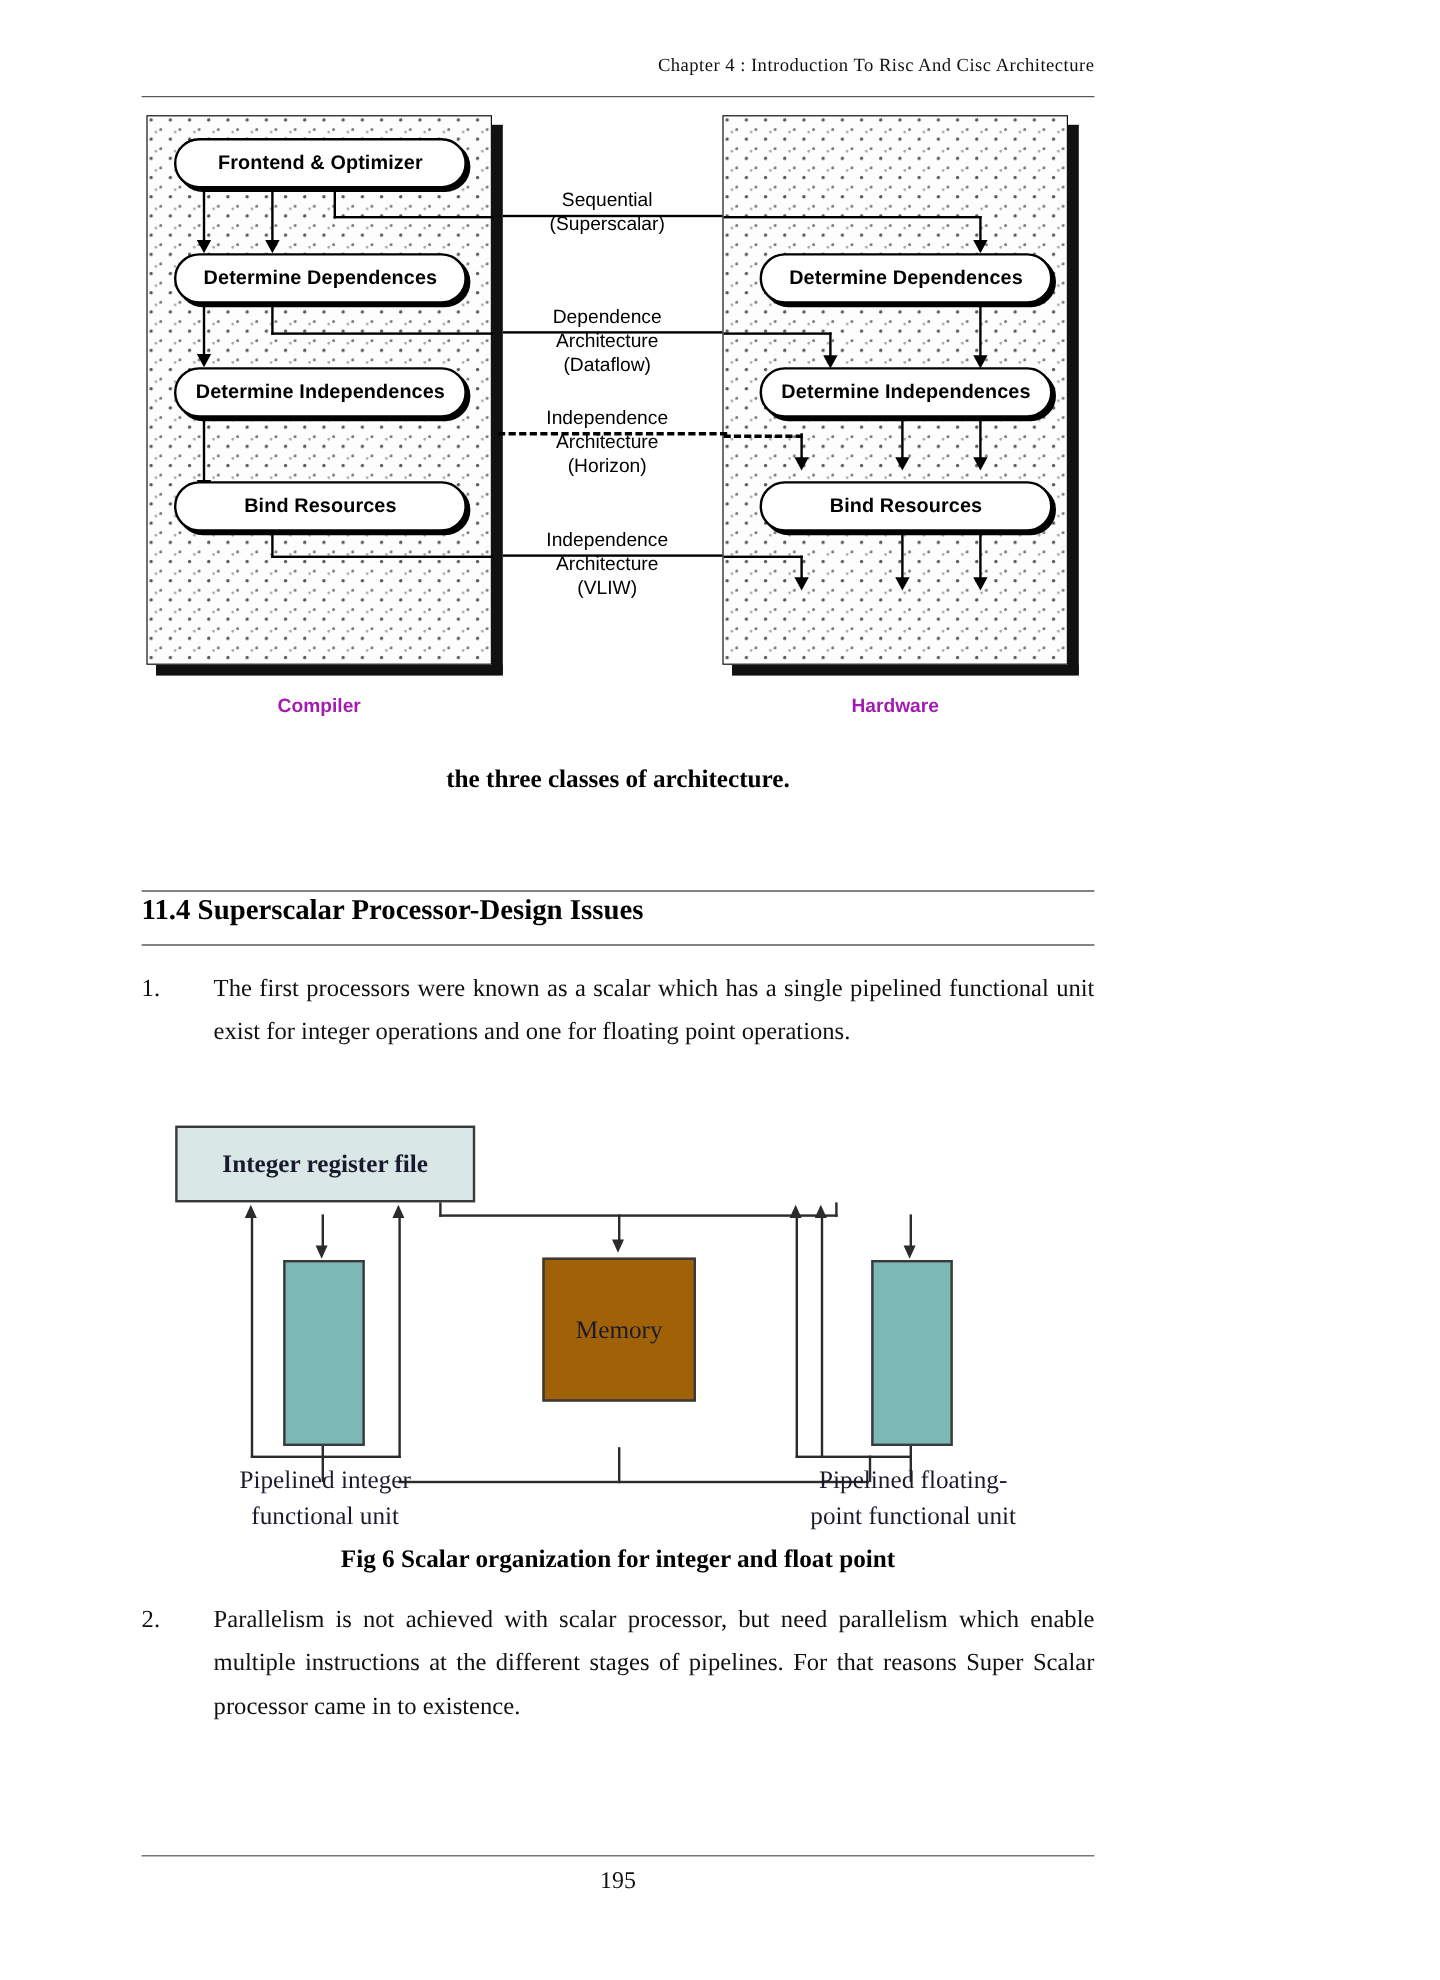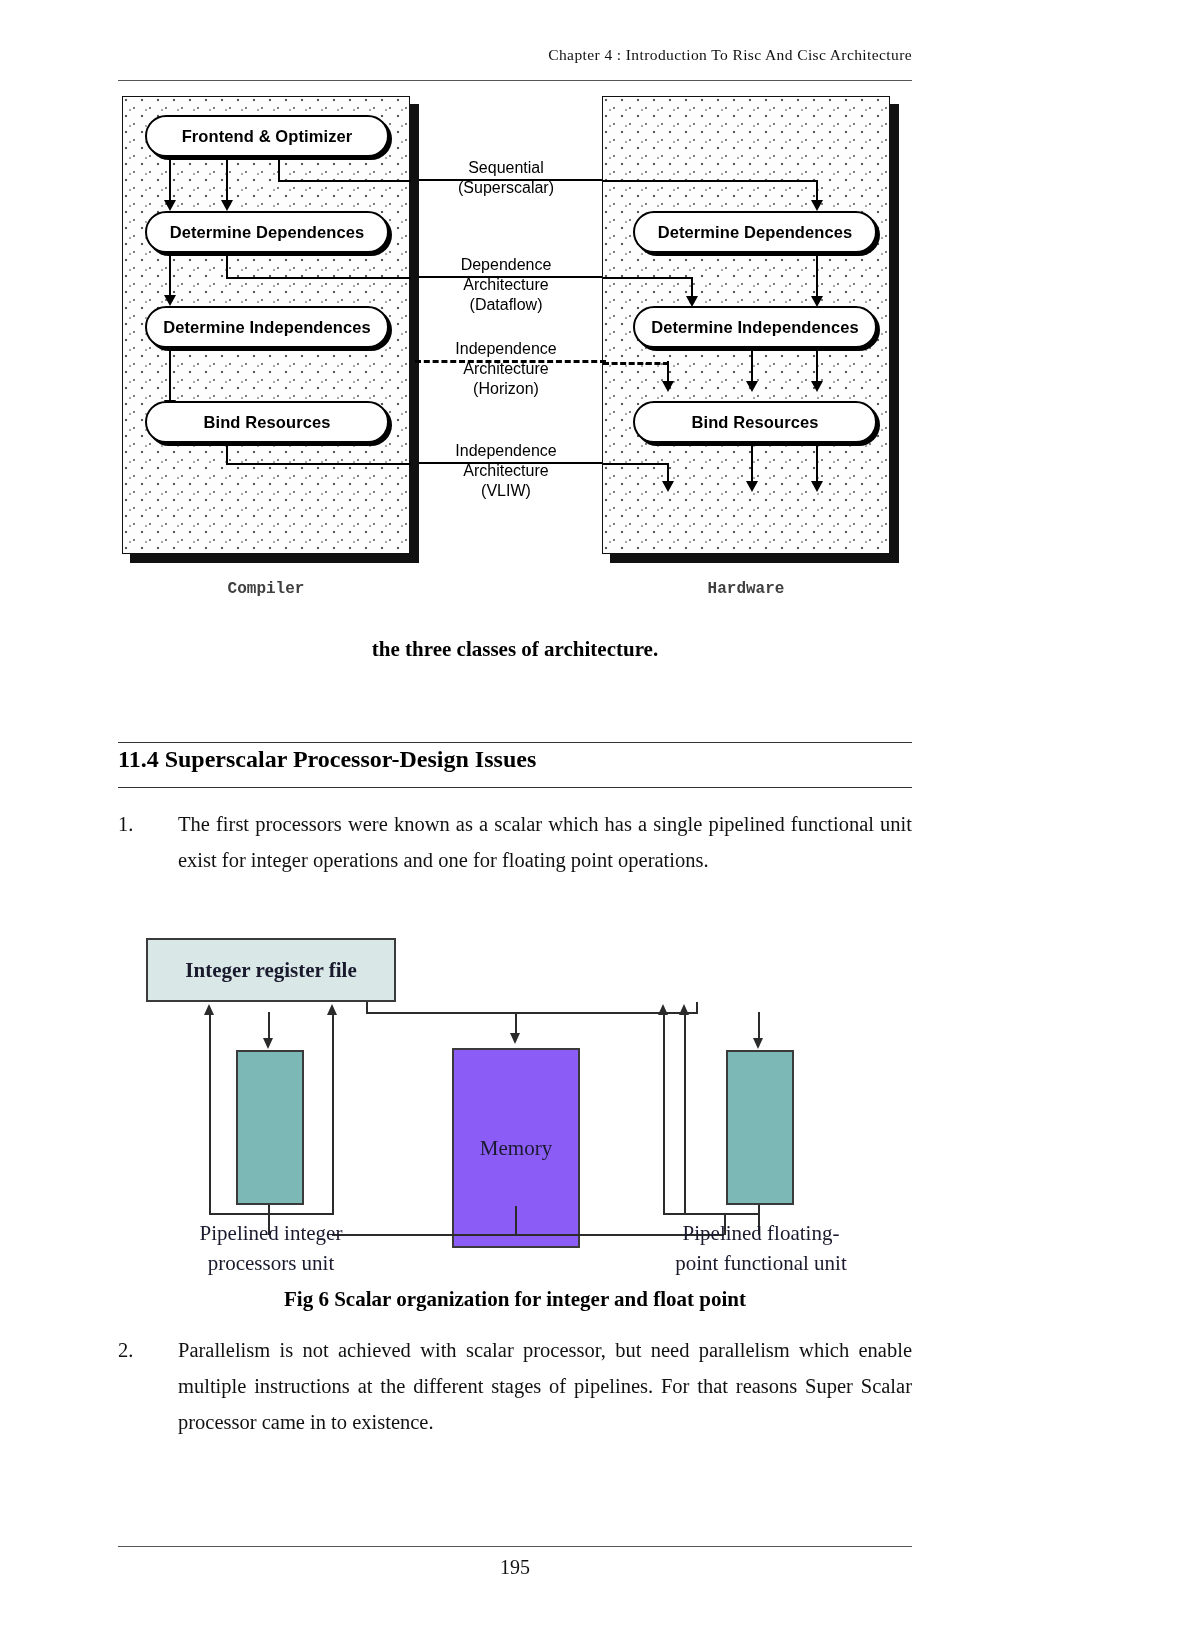--- a/index.html
+++ b/index.html
@@ -114,24 +114,24 @@
     height: 1.8px;
     background: #000;
   }
   .dashline {
     position: absolute;
     height: 0;
     border-top: 3.2px dashed #000;
   }
   .panel-caption {
     position: absolute;
-    font-family: Liberation Mono, monospace;
+    font-family: Liberation Sans, sans-serif;
     font-weight: bold;
     font-size: 16px;
-    color: #404040;
+    color: #a21caf;
     text-align: center;
     width: 200px;
   }
 
   
   .fig-caption {
     position: absolute;
     left: 118px;
     width: 794px;
     text-align: center;
@@ -369,21 +369,21 @@
     <div class="li-text">The first processors were known as a scalar which has a single pipelined functional unit exist for integer operations and one for floating point operations.</div>
   </div>
 
   <div class="fig6">
 
     <div class="box6" style="left:28px; top:8px; width:250px; height:64px; background:#d9e7e6;font-weight:bold;">Integer register file</div>
 
 
     <div class="box6" style="left:118px; top:120px; width:68px; height:155px; background:#7cb8b6;"></div>
 
-    <div class="box6" style="left:334px; top:118px; width:128px; height:200px; background:#8b5cf6;">Memory</div>
+    <div class="box6" style="left:334px; top:118px; width:128px; height:120px; background:#a16207;">Memory</div>
 
     <div class="box6" style="left:608px; top:120px; width:68px; height:155px; background:#7cb8b6;"></div>
 
     <div class="wire v" style="left:91px;  top:82px;  height:203px;"></div>
     <div class="ah-up" style="left:86px;  top:74px;"></div>
 
     <div class="wire v" style="left:150px; top:82px;  height:32px;"></div>
     <div class="ah-down" style="left:145px; top:108px;"></div>
 
     <div class="wire v" style="left:214px; top:82px;  height:203px;"></div>
@@ -405,21 +405,21 @@
     <div class="wire v" style="left:566px; top:82px;  height:203px;"></div>
     <div class="ah-up" style="left:561px; top:74px;"></div>
     <div class="wire v" style="left:640px; top:82px;  height:32px;"></div>
     <div class="ah-down" style="left:635px; top:108px;"></div>
     <div class="wire v" style="left:640px; top:275px; height:30px;"></div>
     <div class="wire h" style="left:545px; top:283px; width:97px;"></div>
     <div class="wire v" style="left:606px; top:283px; height:22px;"></div>
 
     <div class="unit-label" style="left:38px;  top:288px;">
       <div>Pipelined integer</div>
-      <div>processors unit</div>
+      <div>functional unit</div>
     </div>
     <div class="unit-label" style="left:528px; top:288px;">
       <div>Pipelined floating-</div>
       <div>point functional unit</div>
     </div>
   </div>
 
   <div class="fig-caption" style="top:1282px;">Fig 6 Scalar organization for integer and float point</div>
 
   <div class="list-item" style="top:1332px;">

